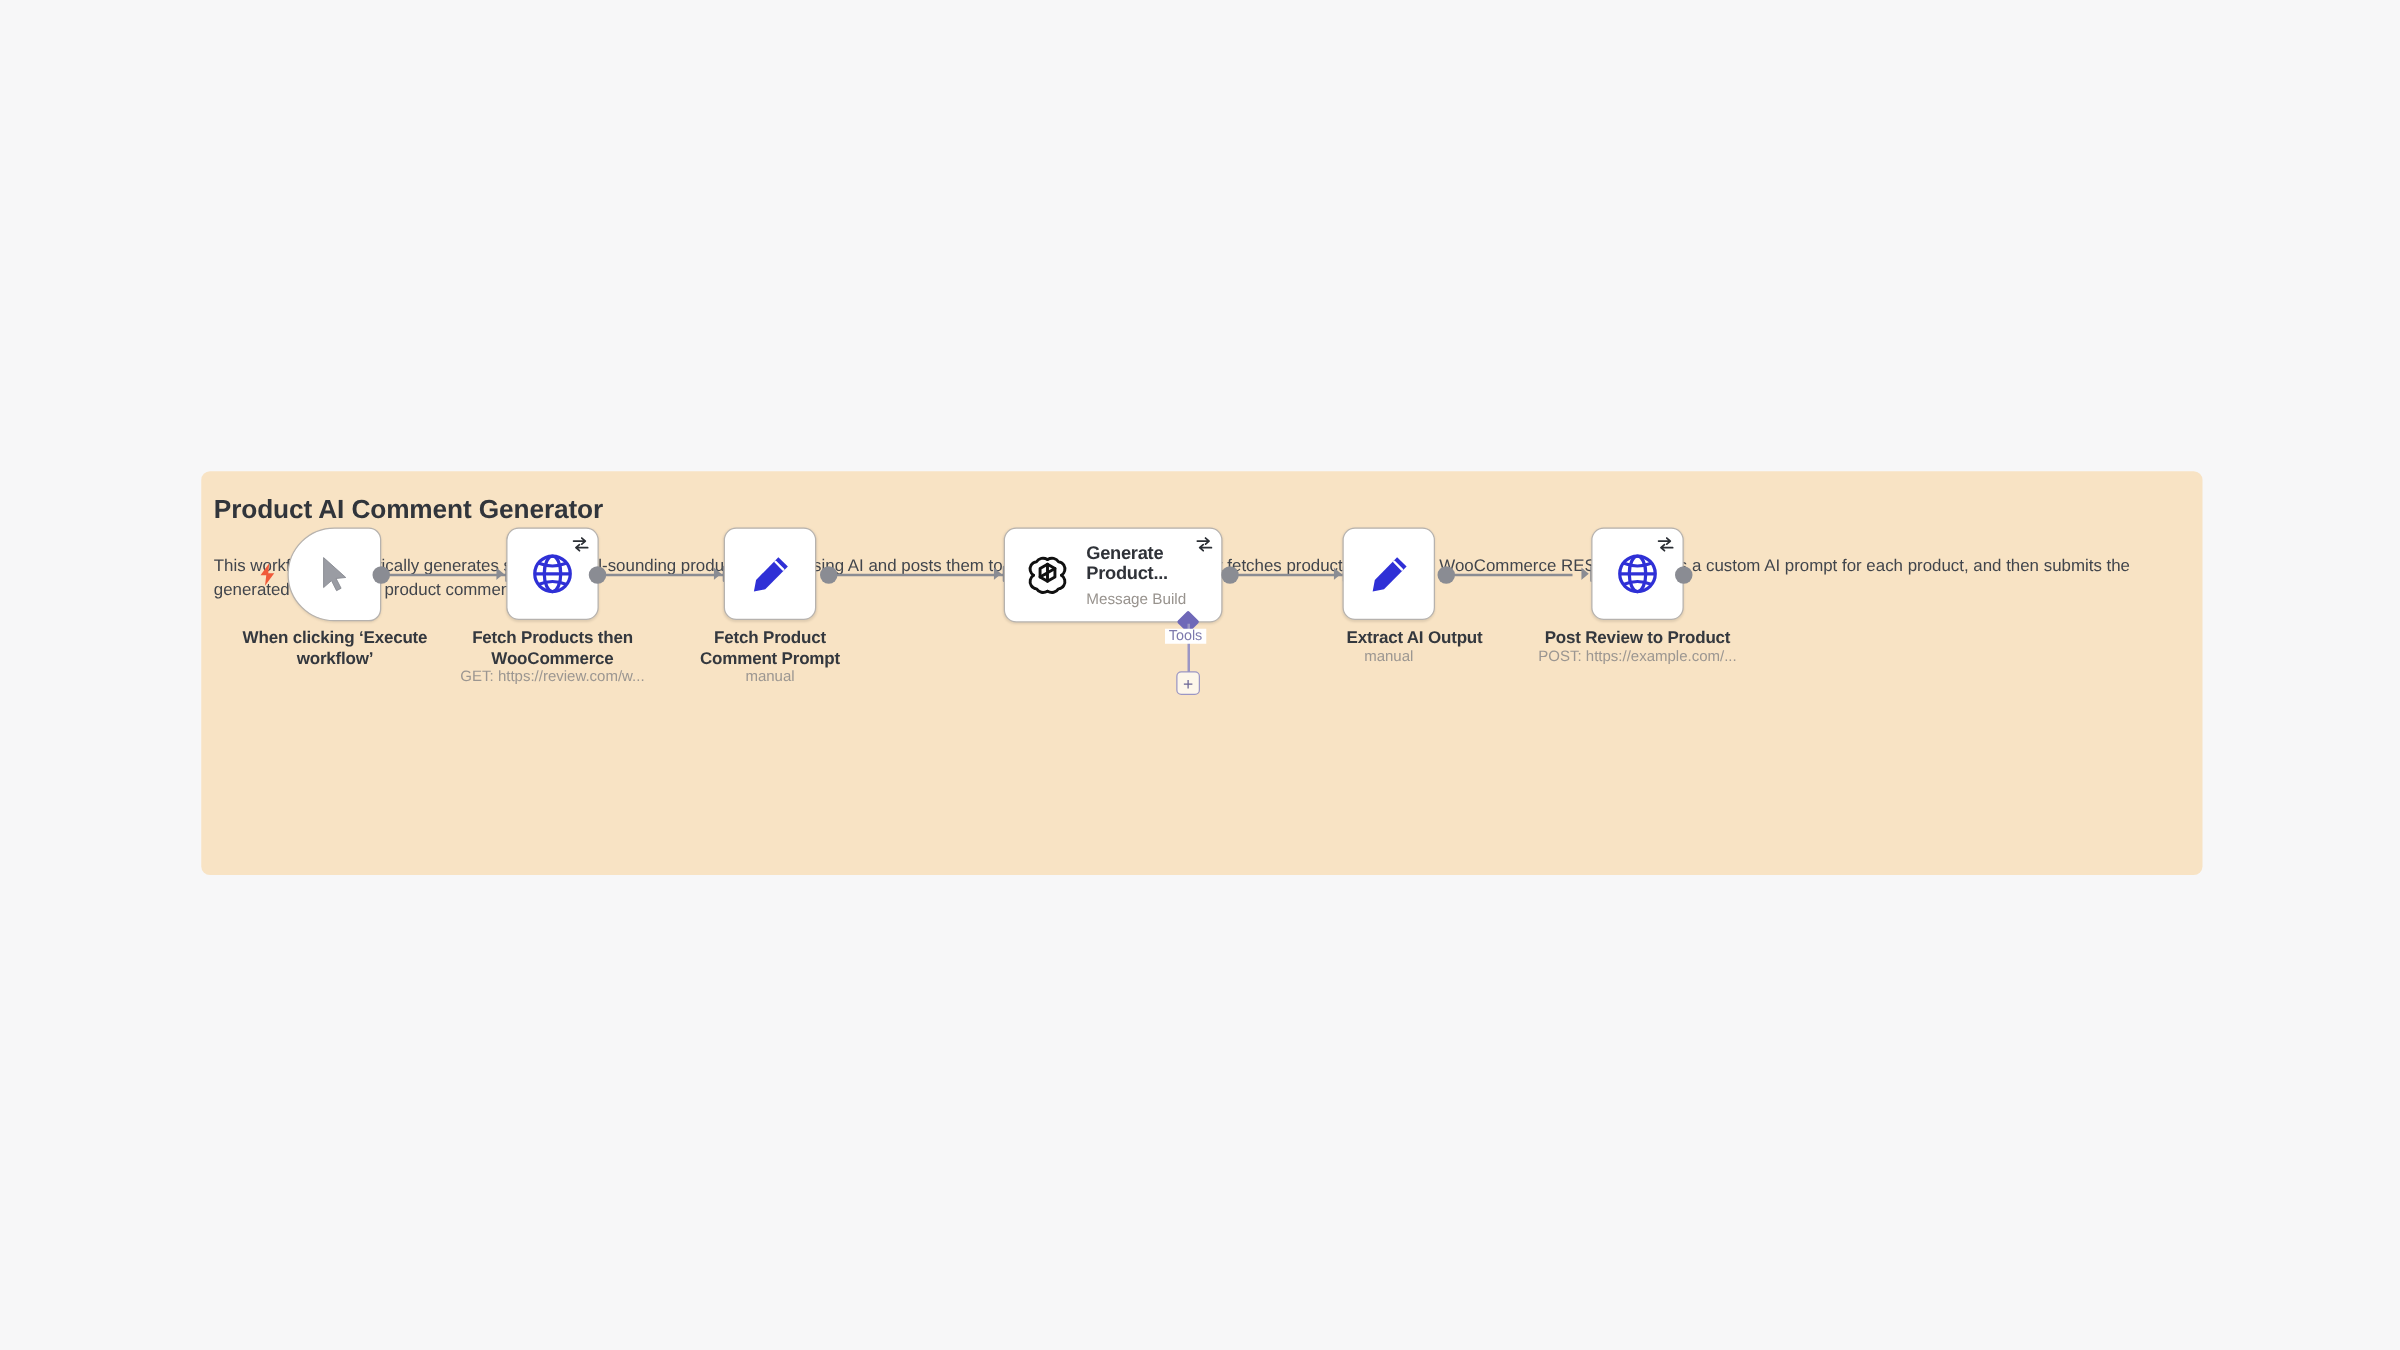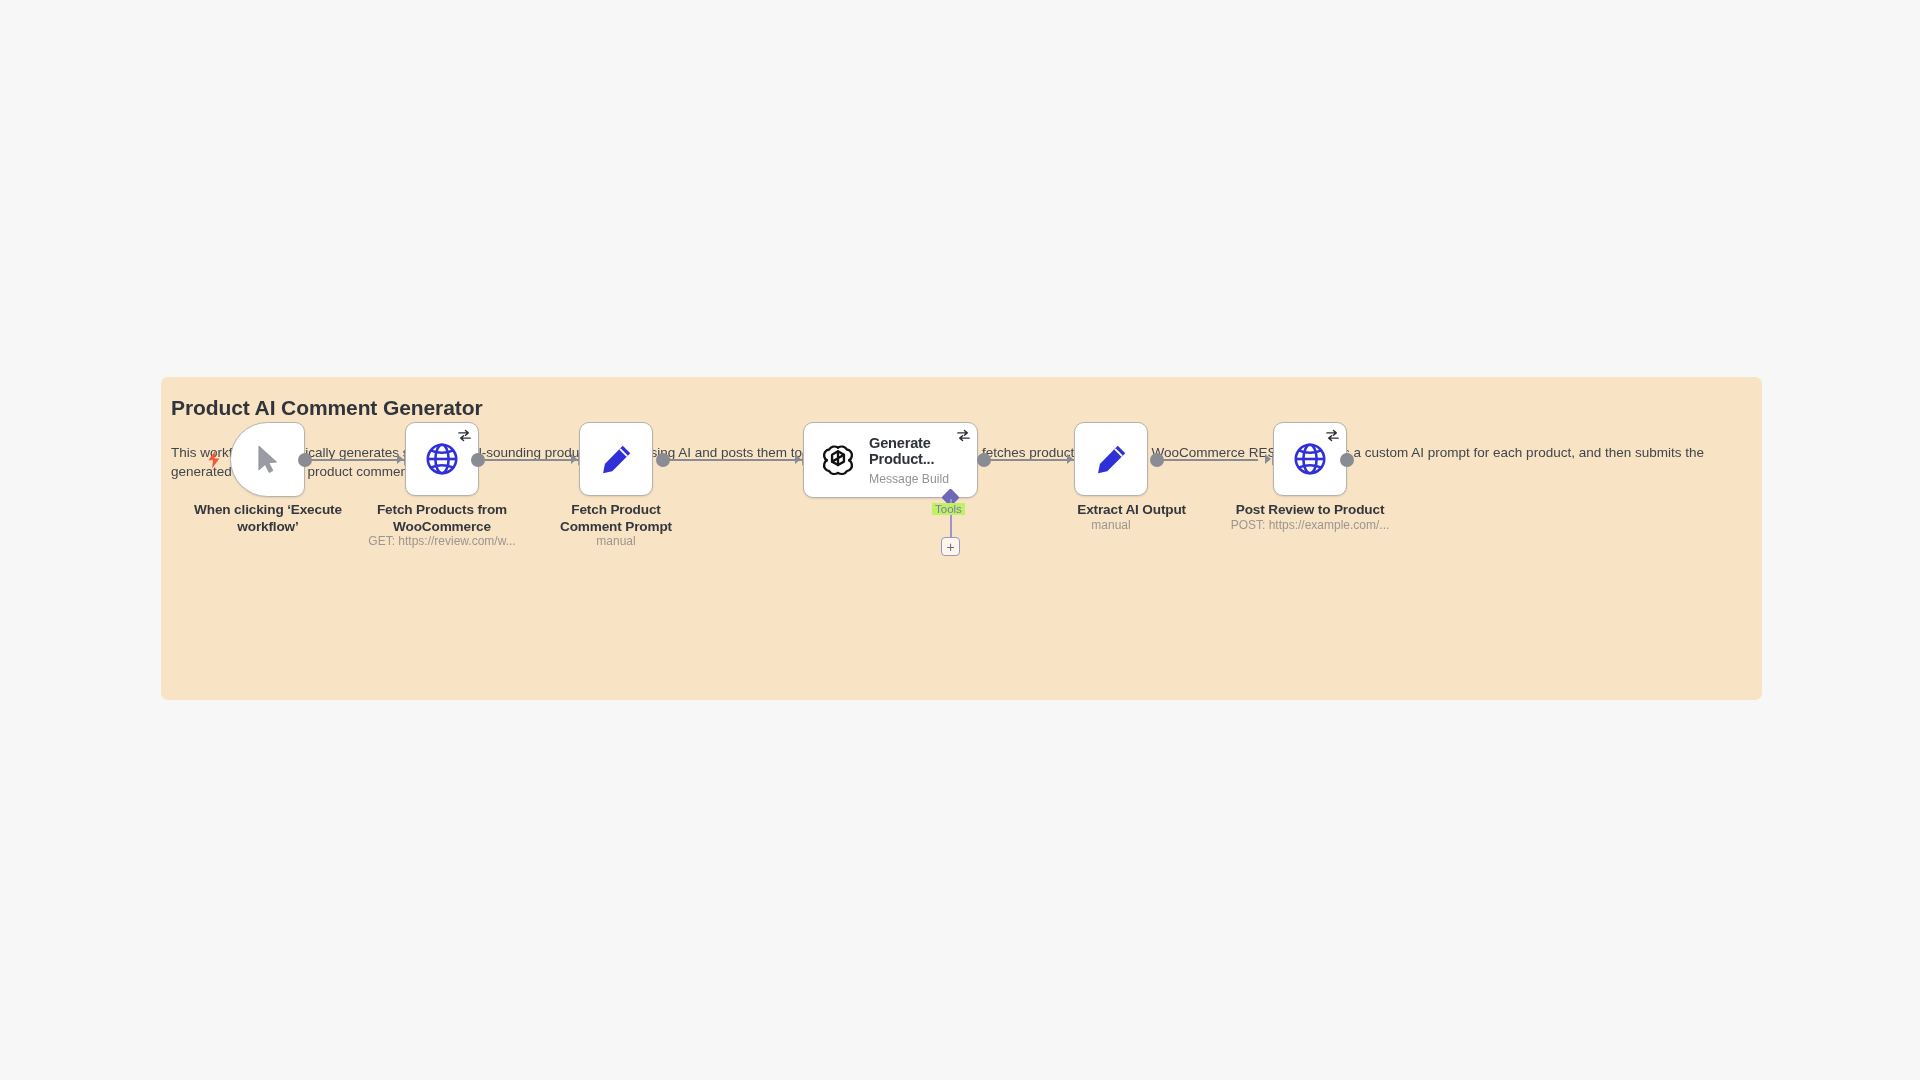--- a/index.html
+++ b/index.html
@@ -163,21 +163,21 @@
   }
   .tools-line {
     position: absolute;
     width: 1.6px;
     background: #9b96c4;
   }
   .tools-label {
     position: absolute;
     font-size: 11.5px;
     color: #7d79ad;
-    background: #bef264;
+    background: #ffffff;
     padding: 0 3px;
     white-space: nowrap;
   }
   .plus-button {
     position: absolute;
     width: 19px;
     height: 19px;
     border: 1.5px solid #9b96c4;
     border-radius: 4px;
     background: #fdf6ea;
@@ -241,21 +241,21 @@
           <svg class="icon-svg" viewBox="0 0 34 34" width="34" height="34" aria-hidden="true">
             <circle cx="17" cy="17" r="14.2" fill="none" stroke="#2f30d6" stroke-width="2.6"></circle>
             <ellipse cx="17" cy="17" rx="6.6" ry="14.2" fill="none" stroke="#2f30d6" stroke-width="2.6"></ellipse>
             <line x1="3" y1="17" x2="31" y2="17" stroke="#2f30d6" stroke-width="2.6"></line>
             <path d="M6.2 8.6 Q17 13 27.8 8.6" fill="none" stroke="#2f30d6" stroke-width="2.4"></path>
             <path d="M6.2 25.4 Q17 21 27.8 25.4" fill="none" stroke="#2f30d6" stroke-width="2.4"></path>
           </svg>
         </span>
       </div>
       <div class="out-dot" style="left:310px; top:76px;"></div>
-      <div class="node-caption" style="left:206px; top:125px; width:150px;">Fetch Products from WooCommerce</div>
+      <div class="node-caption" style="left:206px; top:125px; width:150px;">Fetch Products then WooCommerce</div>
       <div class="node-subcaption" style="left:191px; top:157px; width:180px;">GET: https://review.com/w...</div>
 
       <div class="in-handle" style="left:410px; top:74px;">
         <svg class="icon-svg" viewBox="0 0 14 16" width="14" height="16" aria-hidden="true">
           <path d="M0 3 L6 8 L0 13 Z" fill="#8a8c93"></path>
           <rect x="7.2" y="1.5" width="4.2" height="13" rx="1" fill="#8a8c93"></rect>
         </svg>
       </div>
       <div class="node" style="left:418px; top:45px; width:74px; height:74px;">
         <span>

